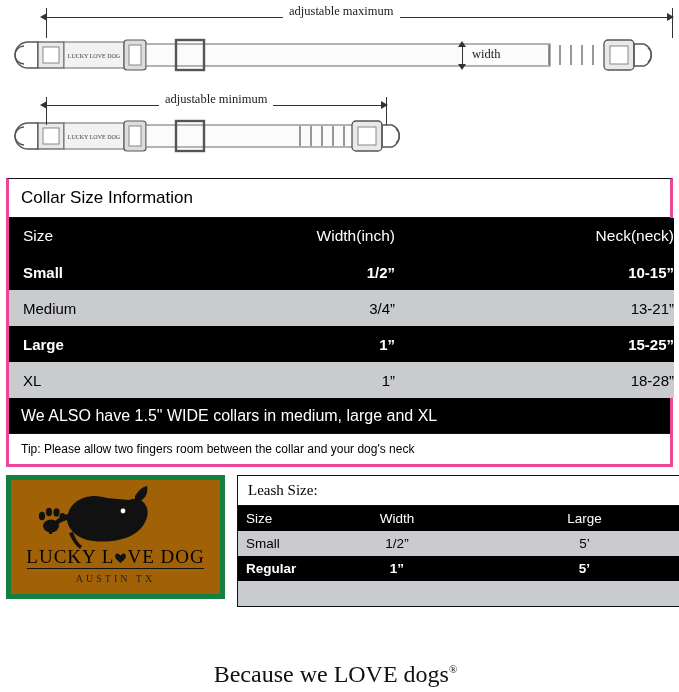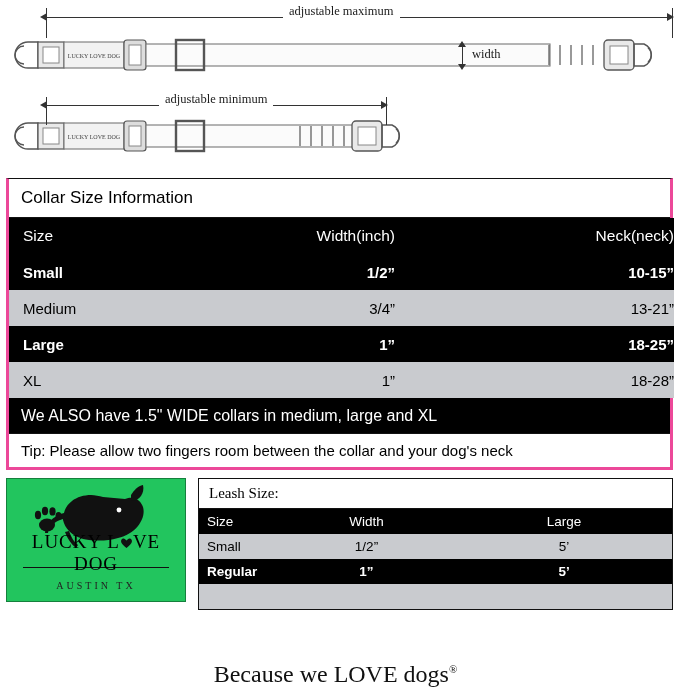--- a/index.html
+++ b/index.html
@@ -107,40 +107,40 @@
   .wide-note {
     background: #000;
     color: #fff;
     font-size: 16px;
     padding: 8px 12px;
     border-top: 1px solid #000;
   }
   .tip-note {
     background: #fff;
     color: #000;
-    font-size: 15px;
+    font-size: 12px;
     padding: 8px 8px 8px 12px;
     border-top: 1px solid #111;
     white-space: nowrap;
   }
 
   
   .bottom {
     display: flex;
     margin: 8px 6px 0 6px;
     width: 667px;
     align-items: flex-start;
   }
   .logo-box {
-    width: 180px;
+    width: 219px;
     height: 124px;
-    border: 1px solid #15803d;
+    border: 5px solid #15803d;
     margin-right: 12px;
     position: relative;
-    background: #22c55e;
+    background: #a16207;
     flex: none;
   }
   .logo-text {
     position: absolute;
     left: 0; right: 0;
     bottom: 26px;
     text-align: center;
     font-family: "Liberation Serif", serif;
     font-size: 19px;
     letter-spacing: 1px;
@@ -297,21 +297,21 @@
         <td class="c2">10-15”</td>
       </tr>
       <tr class="row-light">
         <td class="c0">Medium</td>
         <td class="c1">3/4”</td>
         <td class="c2">13-21”</td>
       </tr>
       <tr class="row-dark">
         <td class="c0">Large</td>
         <td class="c1">1”</td>
-        <td class="c2">18-25”</td>
+        <td class="c2">15-25”</td>
       </tr>
       <tr class="row-light">
         <td class="c0">XL</td>
         <td class="c1">1”</td>
         <td class="c2">18-28”</td>
       </tr>
     </tbody>
   </table>
 
   <div class="wide-note">We ALSO have 1.5" WIDE collars in medium, large and XL</div>

